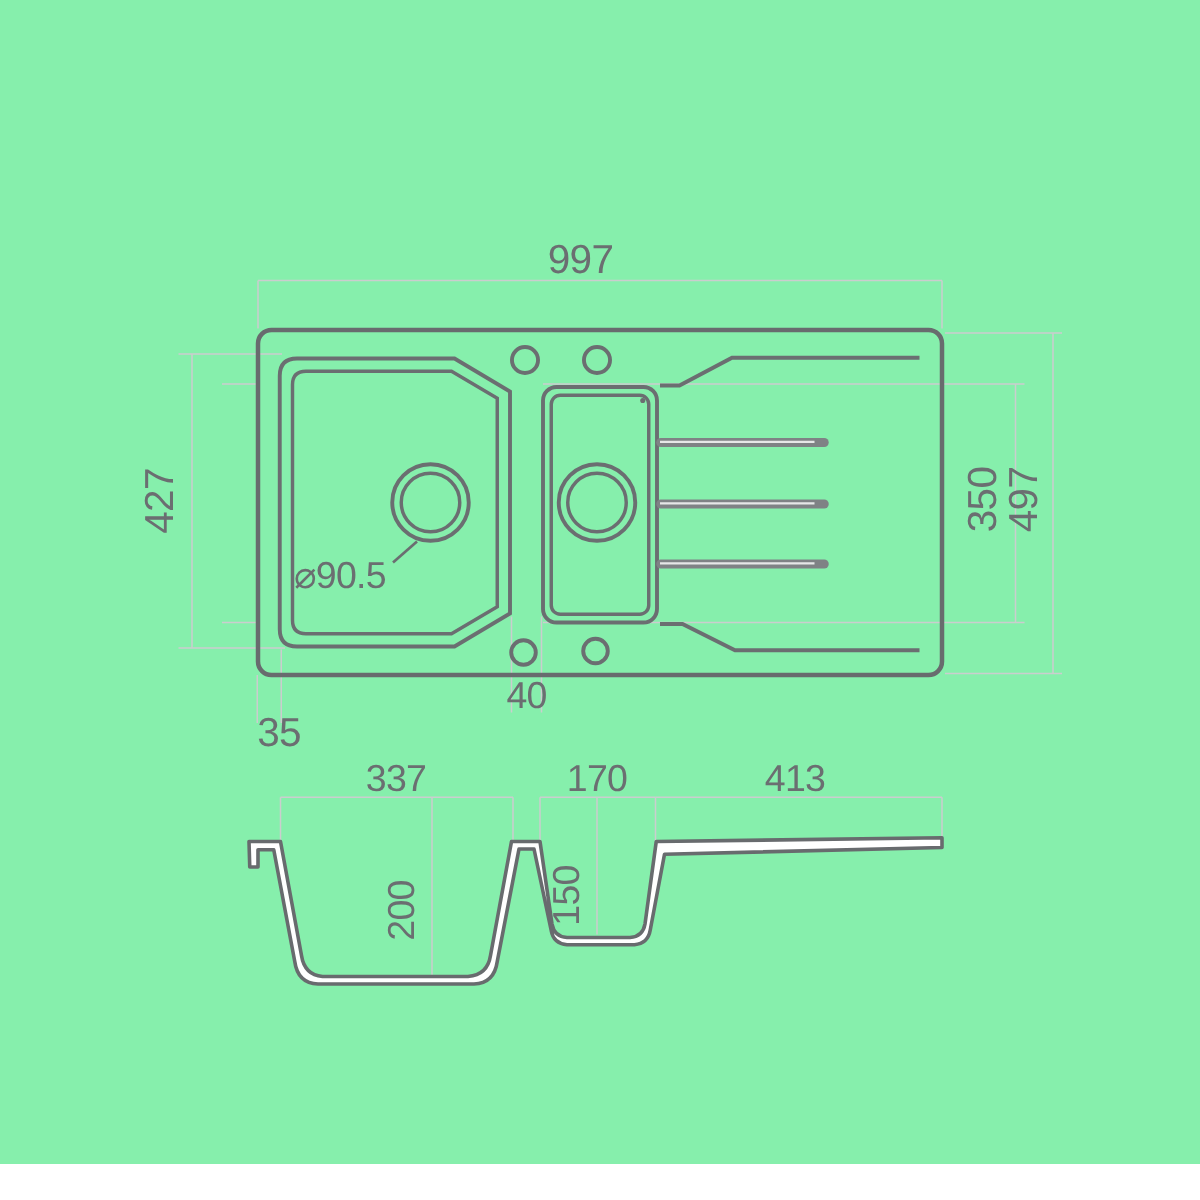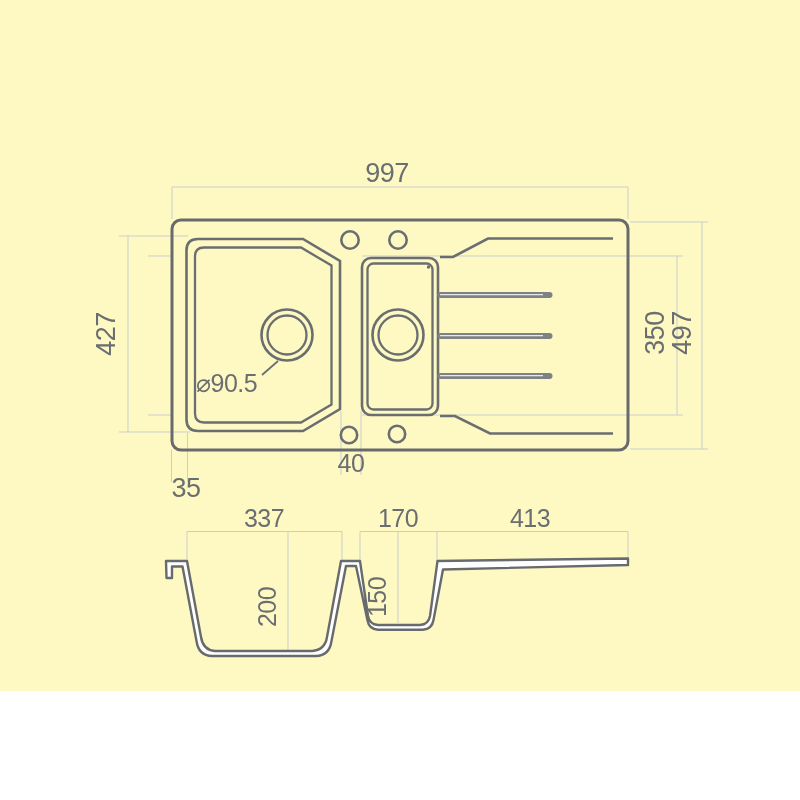--- a/index.html
+++ b/index.html
@@ -1,16 +1,16 @@
 <!DOCTYPE html>
 <html><head>
 <meta charset="utf-8">
 <style>
   html,body{margin:0;padding:0;background:#ffffff;}
-  .stage{position:relative;width:800px;height:691px;background:#fef9c3;overflow:hidden;
+  .stage{position:relative;width:800px;height:776px;background:#86efac;overflow:hidden;
          font-family:"Liberation Sans","DejaVu Sans",sans-serif;}
   svg{display:block;}
   text{font-family:"Liberation Sans","DejaVu Sans",sans-serif;
        fill:#6b6e71;letter-spacing:-0.5px;}
   .dimtxt{font-size:25px;}
   .dimtxt-lg{font-size:27px;}
   .thick{stroke:#686b6e;stroke-width:3;fill:none;}
   .med{stroke:#6b6e71;stroke-width:2.6;fill:none;}
   .med2{stroke:#6b6e71;stroke-width:2.3;fill:none;}
   .thin{stroke:#cbcdce;stroke-width:1;fill:none;}

